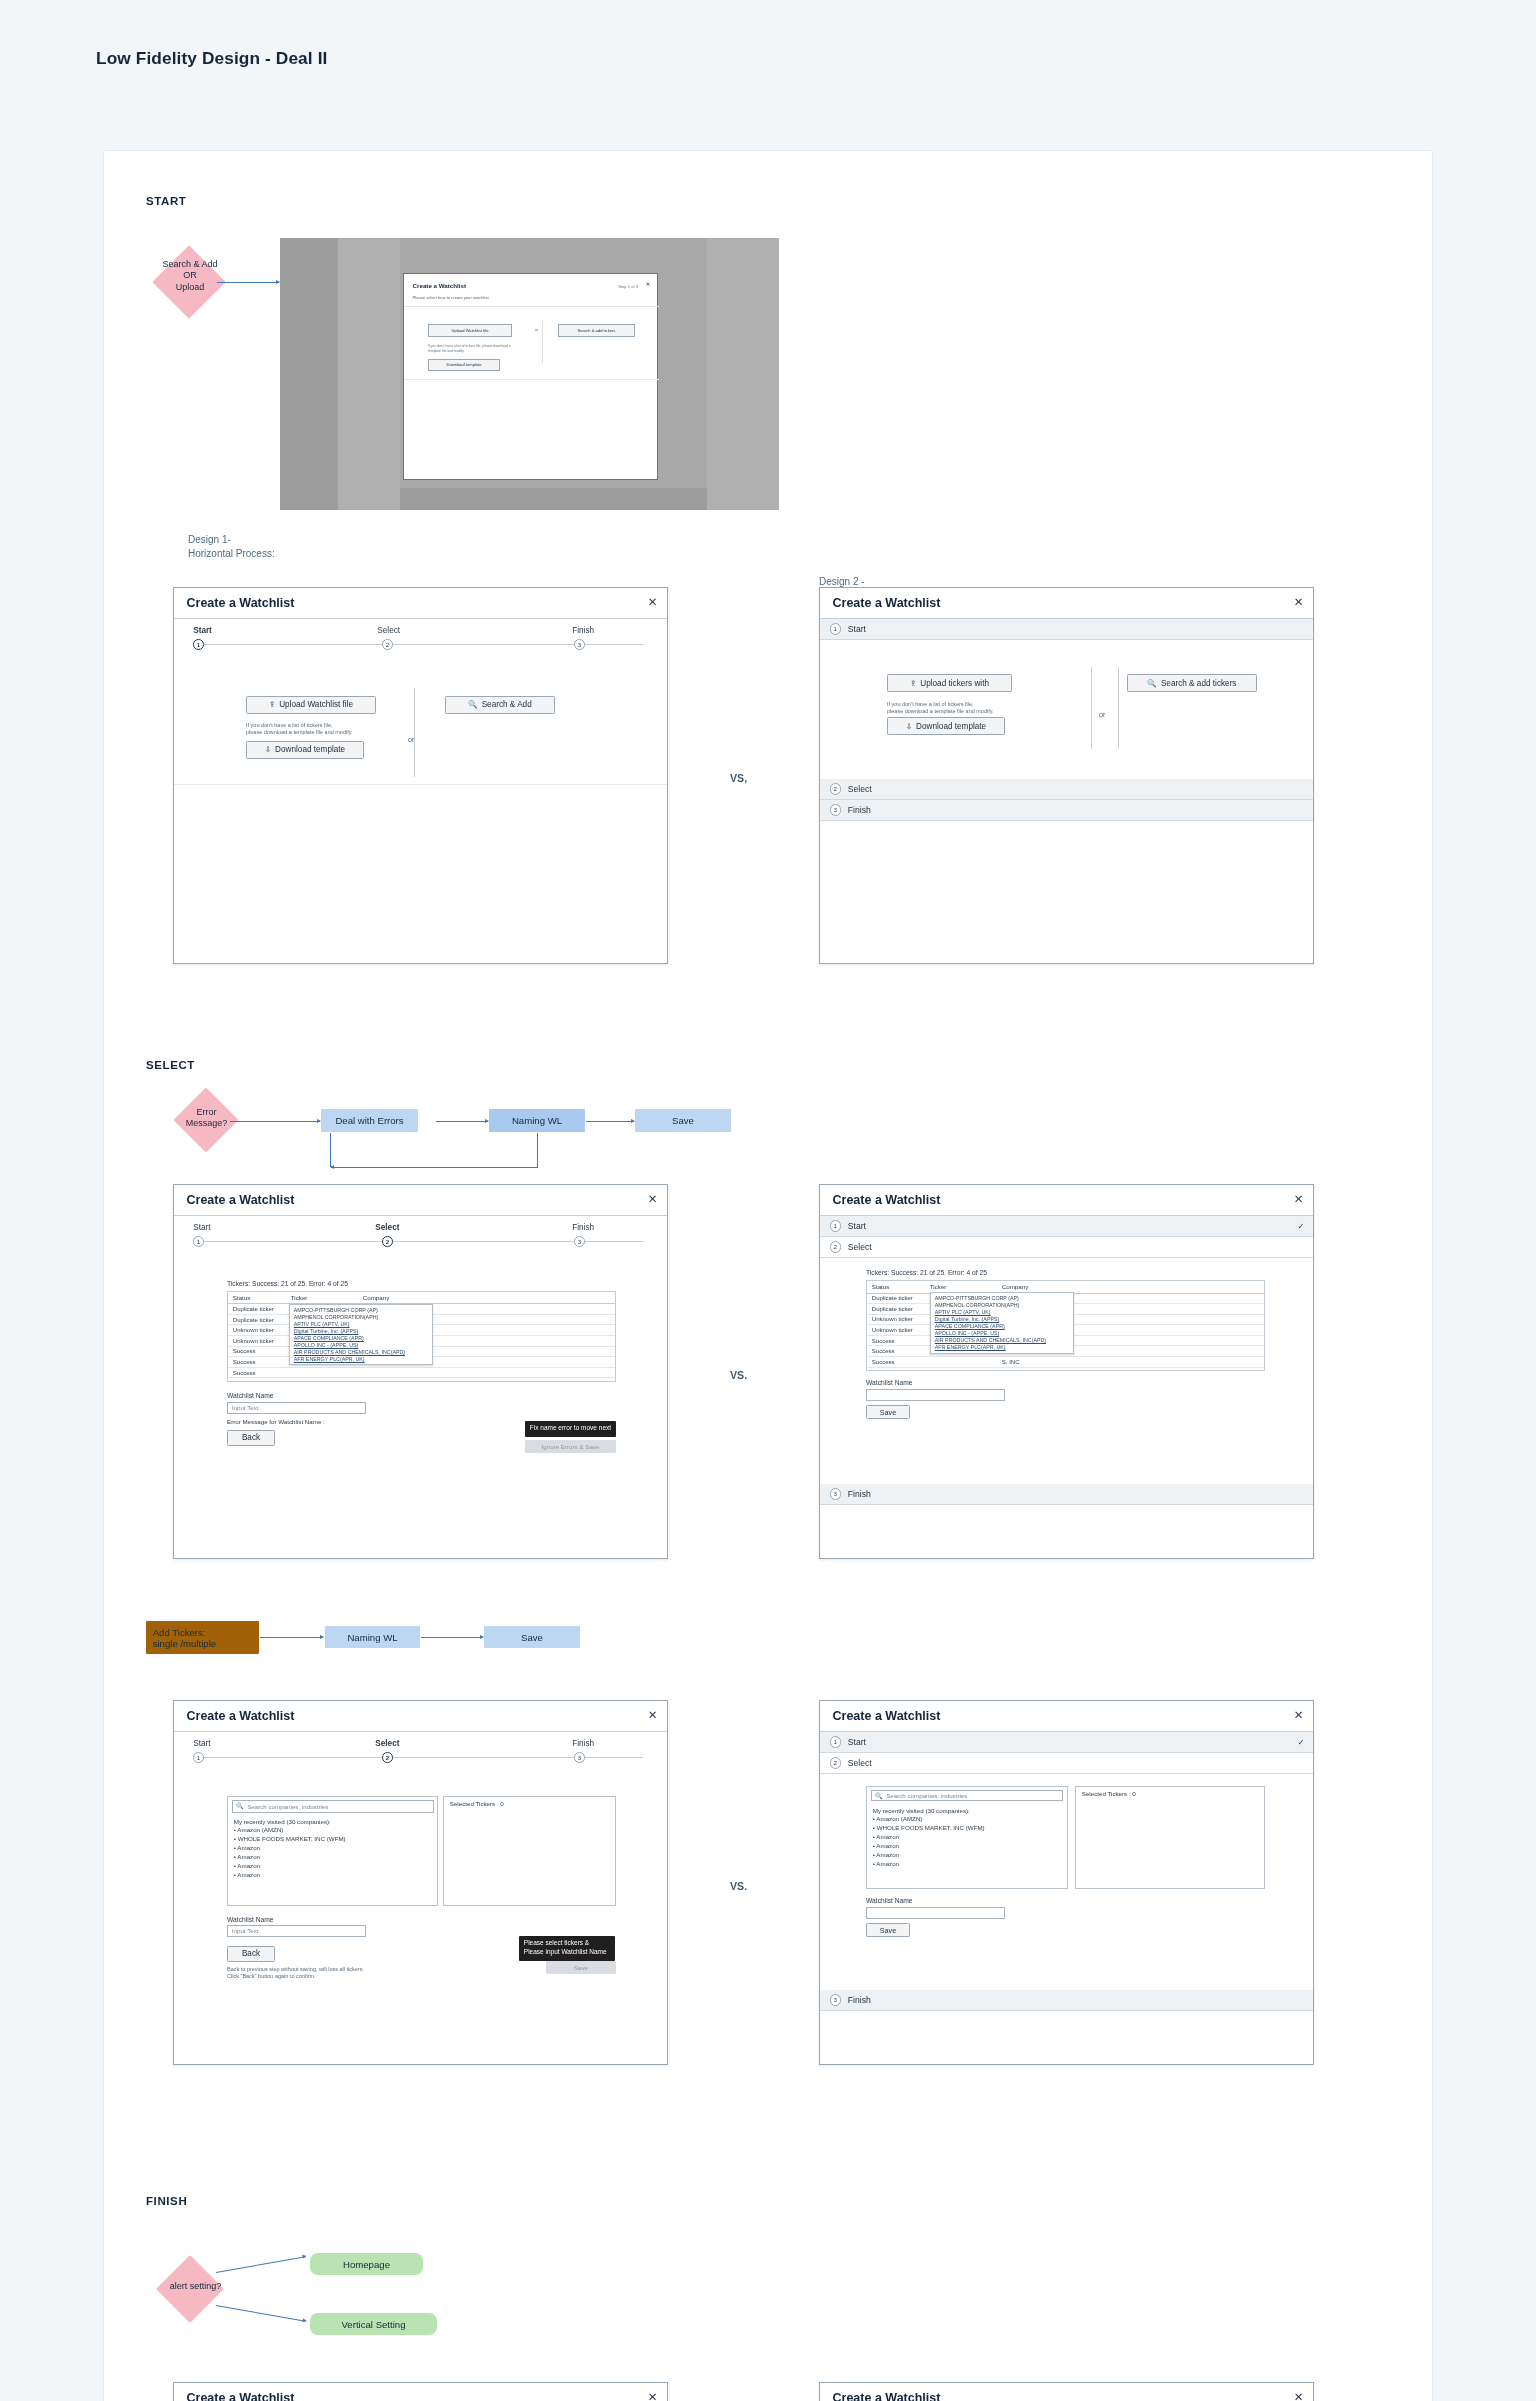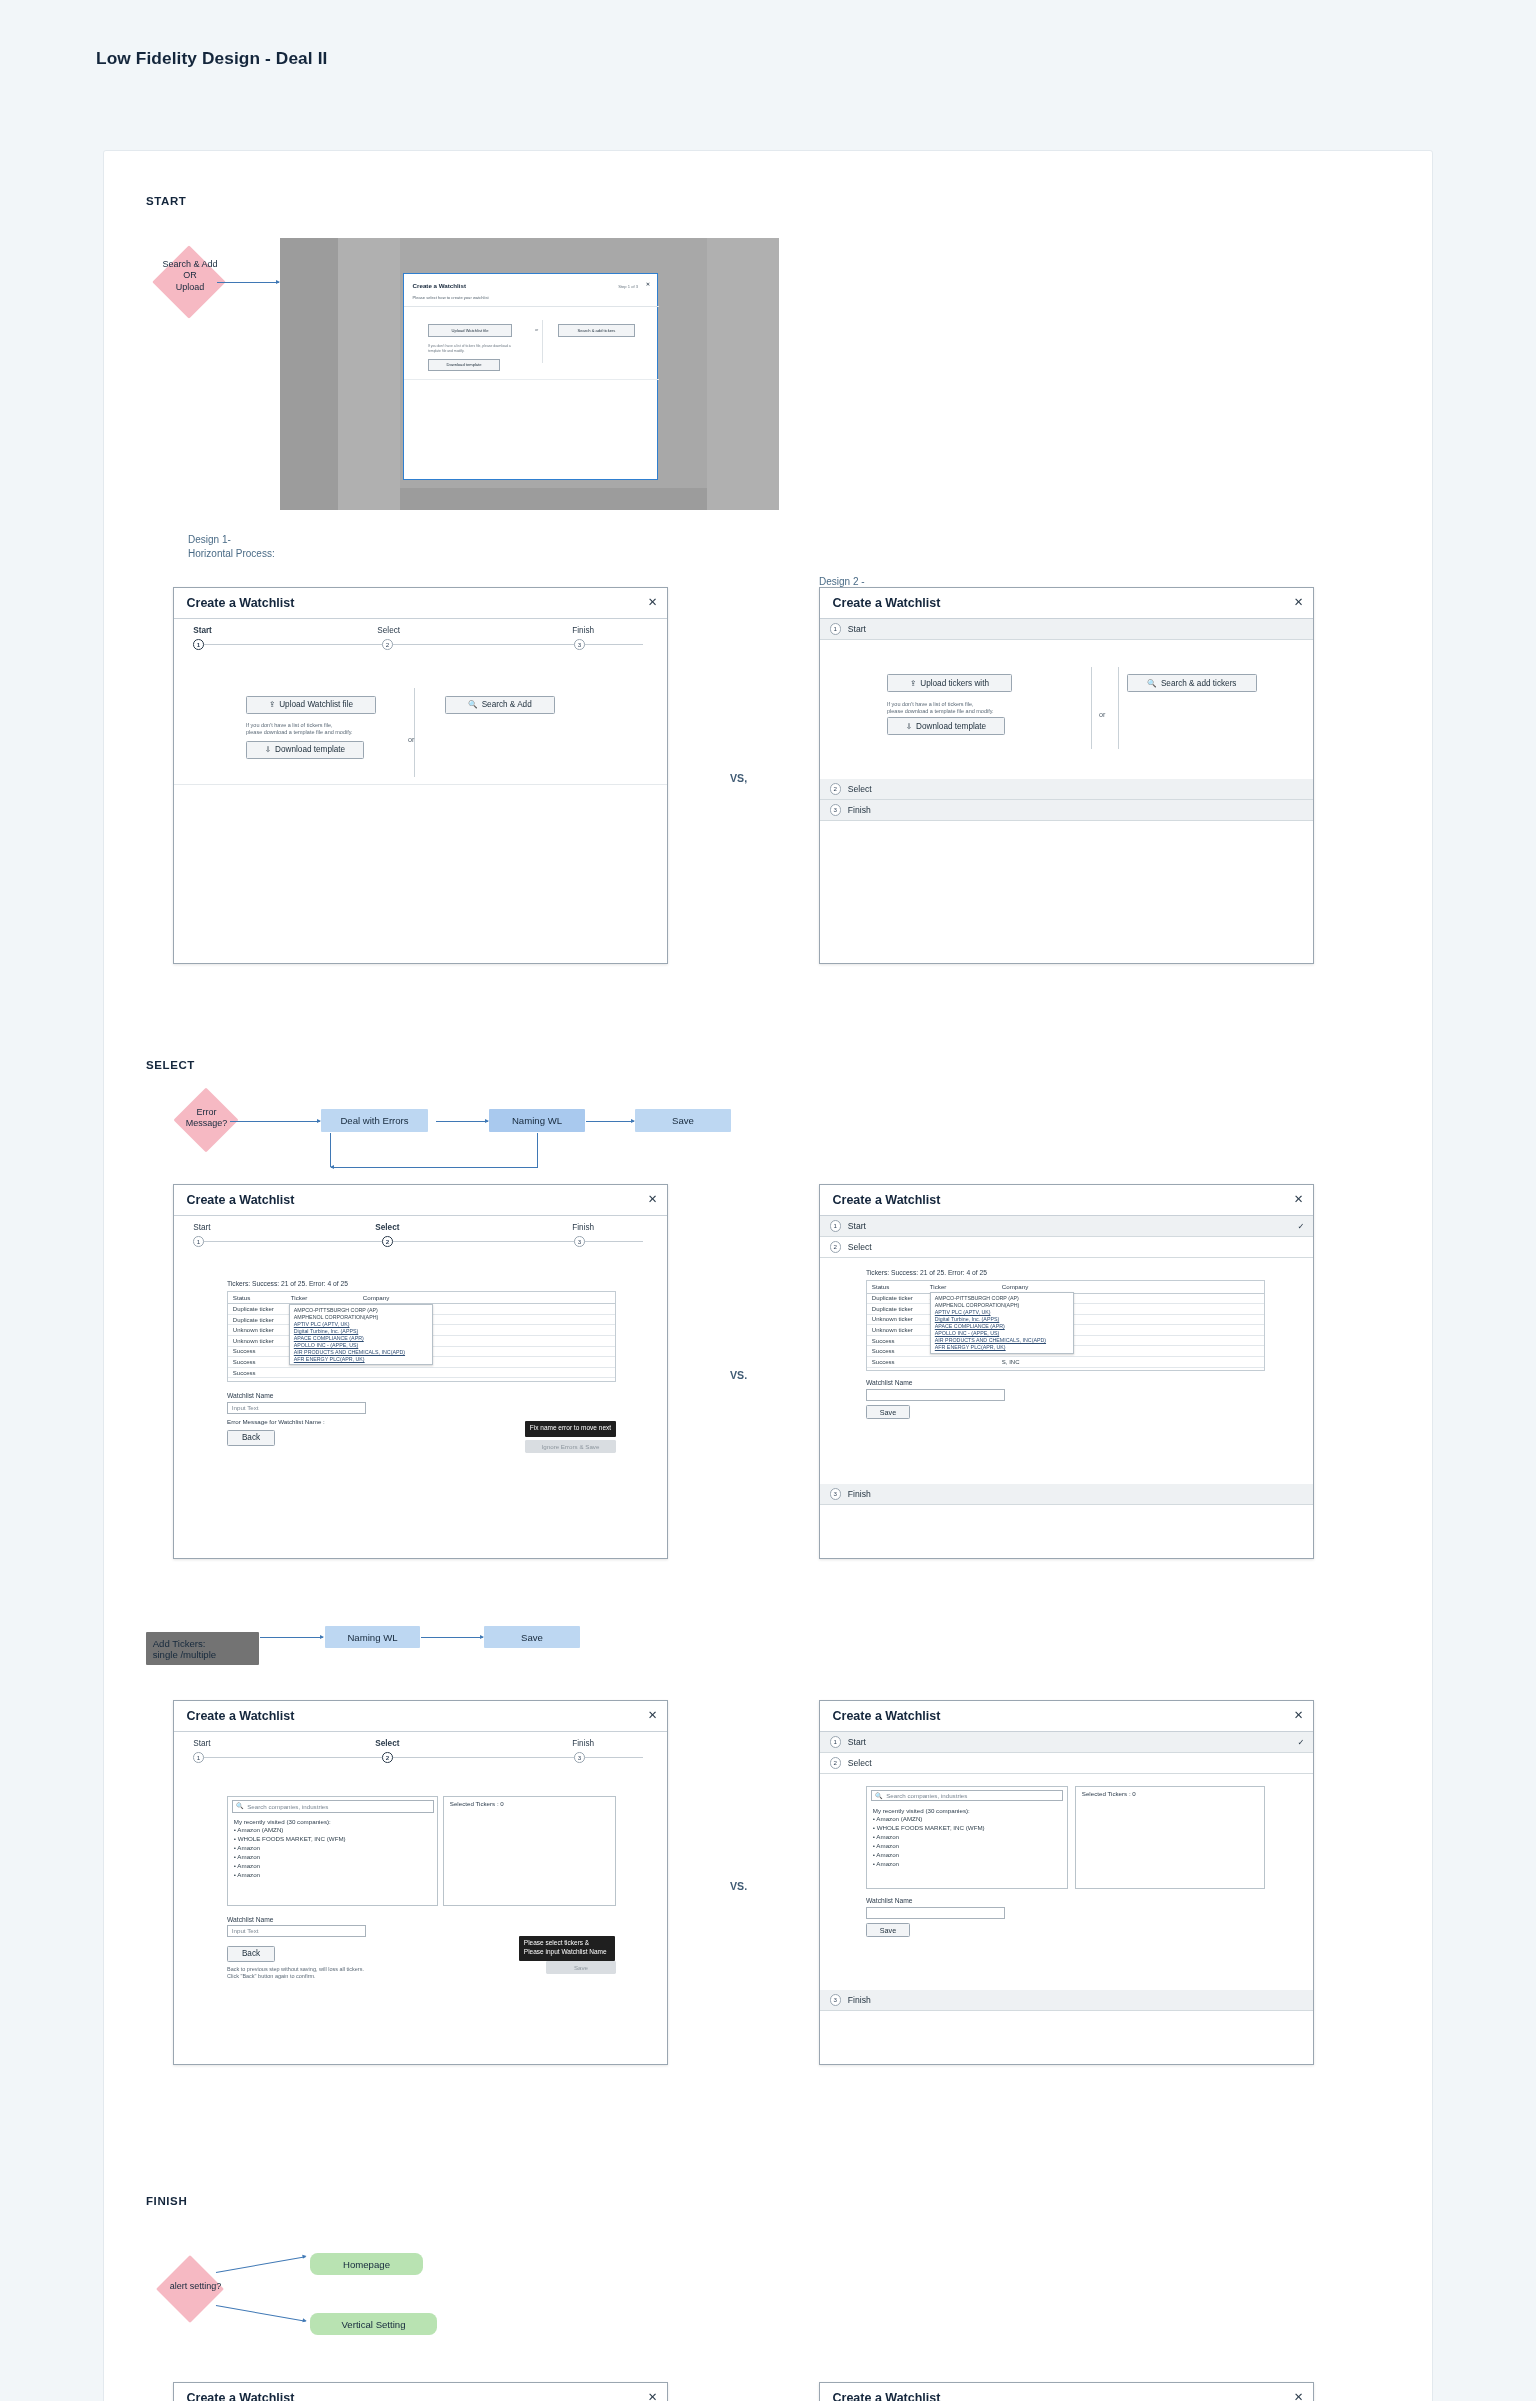--- a/index.html
+++ b/index.html
@@ -58,21 +58,21 @@
   .flowbox {
     position: absolute;
     background: #bdd7f2;
     border-radius: 1px;
     display: flex; align-items: center; justify-content: center;
     font-size: 9.6px; color: #16293c;
     text-align: center;
     padding: 0 3.8px;
   }
   .flowbox.green { background: #b9e3b2; border-radius: 7.7px; }
-  .flowbox.lblue { background: #737373; margin-top: 11px; }
+  .flowbox.lblue { background: #a16207; }
   .flowbox.left-align { justify-content: flex-start; padding-left: 6.7px; text-align:left; }
   .arrow {
     position: absolute;
     height: 1px;
     background: #3f78b5;
   }
   .arrow::after {
     content: "";
     position: absolute;
     right: -0.5px; top: -2.4px;
@@ -332,21 +332,21 @@
 <div class="vs" style="left:730px; top:772px;">VS,</div>
 
 <div class="section-label" style="left:146px; top:1059px;">SELECT</div>
 
 <div class="diamond" style="left:183px; top:1097px; width:46px; height:46px;"></div>
 <div class="diamond-text" style="left:171px; top:1107px; width:71px;">
   <span style="white-space:pre-line;">Error
 Message?</span>
 </div>
 <div class="arrow" style="left:230px; top:1121px; width:90px;"></div>
-<div class="flowbox" style="left:321px; top:1109px; width:107px; height:23px;">Deal with Errors</div>
+<div class="flowbox" style="left:321px; top:1109px; width:97px; height:23px;">Deal with Errors</div>
 <div class="arrow" style="left:436px; top:1121px; width:52px;"></div>
 <div class="flowbox" style="left:489px; top:1109px; width:96px; height:23px; background:#a9c9ee;">Naming WL</div>
 <div class="arrow" style="left:586px; top:1121px; width:48px;"></div>
 <div class="flowbox" style="left:635px; top:1109px; width:96px; height:23px;">Save</div>
 <div class="arrow-v" style="left:537px; top:1133px; height:35px;"></div>
 <div class="arrow" style="left:331px; top:1167px; width:207px; transform: scaleX(-1);"></div>
 <div class="arrow-v" style="left:330px; top:1133px; height:34px;"></div>
 
 <div class="wf" style="left:173px; top:1184px; width:495px; height:375px;">
   <div class="wf-head">

